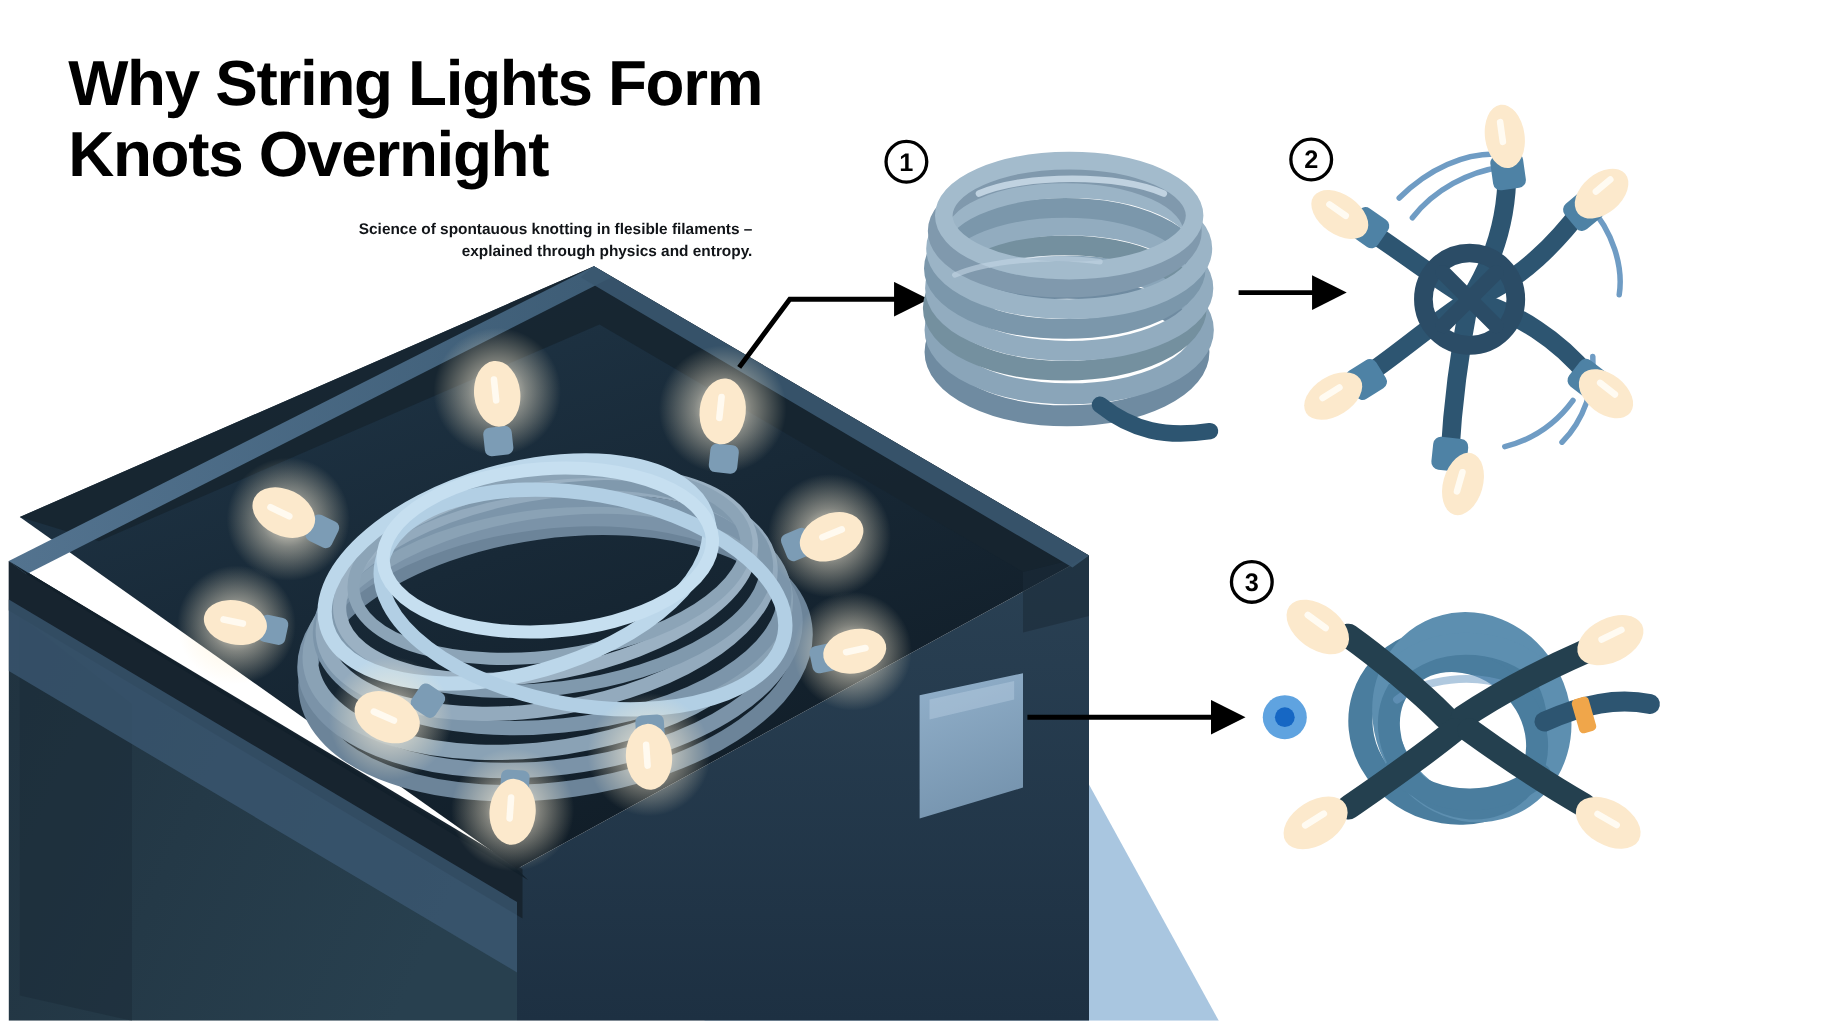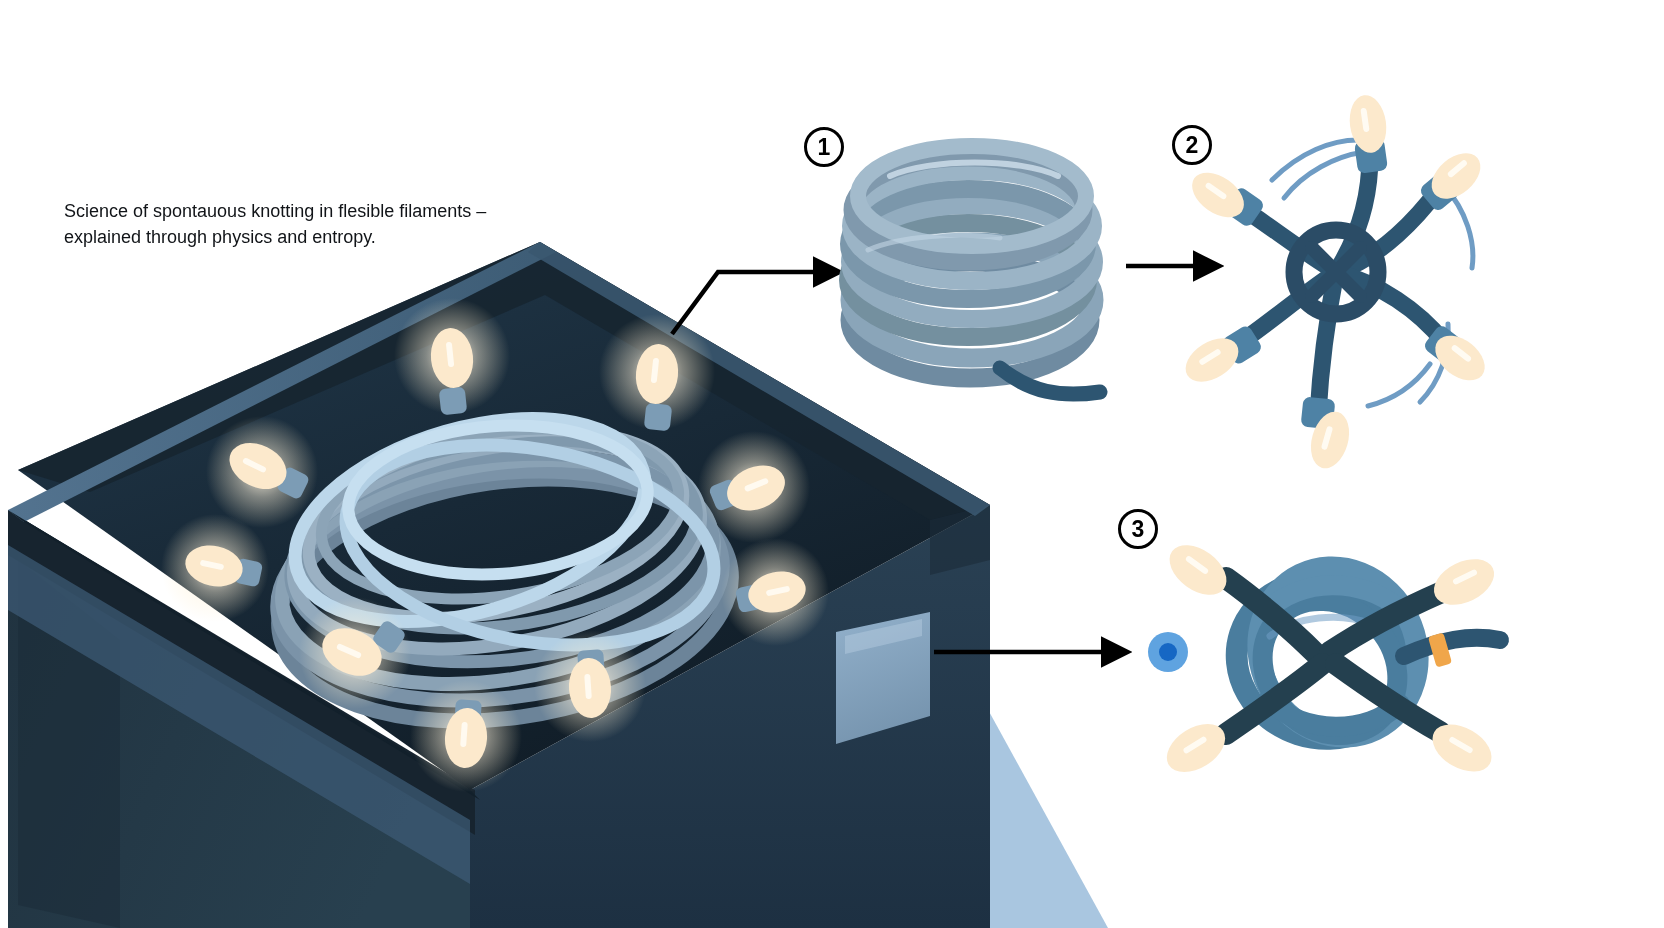--- a/index.html
+++ b/index.html
@@ -17,23 +17,24 @@
     position:absolute; left:62px; top:44px;
     width:760px;
     font-size:58px; line-height:1.12;
     font-weight:bold; color:#000000;
     letter-spacing:-1.2px;
     white-space:pre-line;
   }
   .subtitle {
     position:absolute; left:64px; top:198px;
     width:620px;
-    font-size:18px; line-height:1.45;
-    font-weight:normal; color:#111418;
+    font-size:14px; line-height:1.45;
+    font-weight:bold; color:#111418;
     white-space:pre-line;
+    text-align:right;
   }
 
   
   .badge {
     position:absolute;
     width:40px; height:40px;
     border:3.5px solid #000;
     border-radius:50%;
     color:#000; font-size:23px; font-weight:bold;
     display:flex; align-items:center; justify-content:center;
@@ -327,20 +328,22 @@
           <rect x="1182" y="742" width="26" height="6" rx="3" fill="#fffdf6" opacity="0.9" transform="rotate(-32 1195 745)"></rect>
         </g>
         <g>
           <ellipse cx="1462" cy="748" rx="32" ry="20" fill="#fce9cc" transform="rotate(30 1462 748)"></ellipse>
           <rect x="1448" y="742" width="26" height="6" rx="3" fill="#fffdf6" opacity="0.9" transform="rotate(30 1461 745)"></rect>
         </g>
       </g>
     </g>
   </svg>
 
+  <div class="title">Why String Lights Form
+Knots Overnight</div>
   <div class="subtitle">Science of spontauous knotting in flesible filaments –
 explained through physics and entropy.</div>
 
   <div class="badge" id="badge1">1</div>
   <div class="badge" id="badge2">2</div>
   <div class="badge" id="badge3">3</div>
 
 </div>
 
 </body></html>

